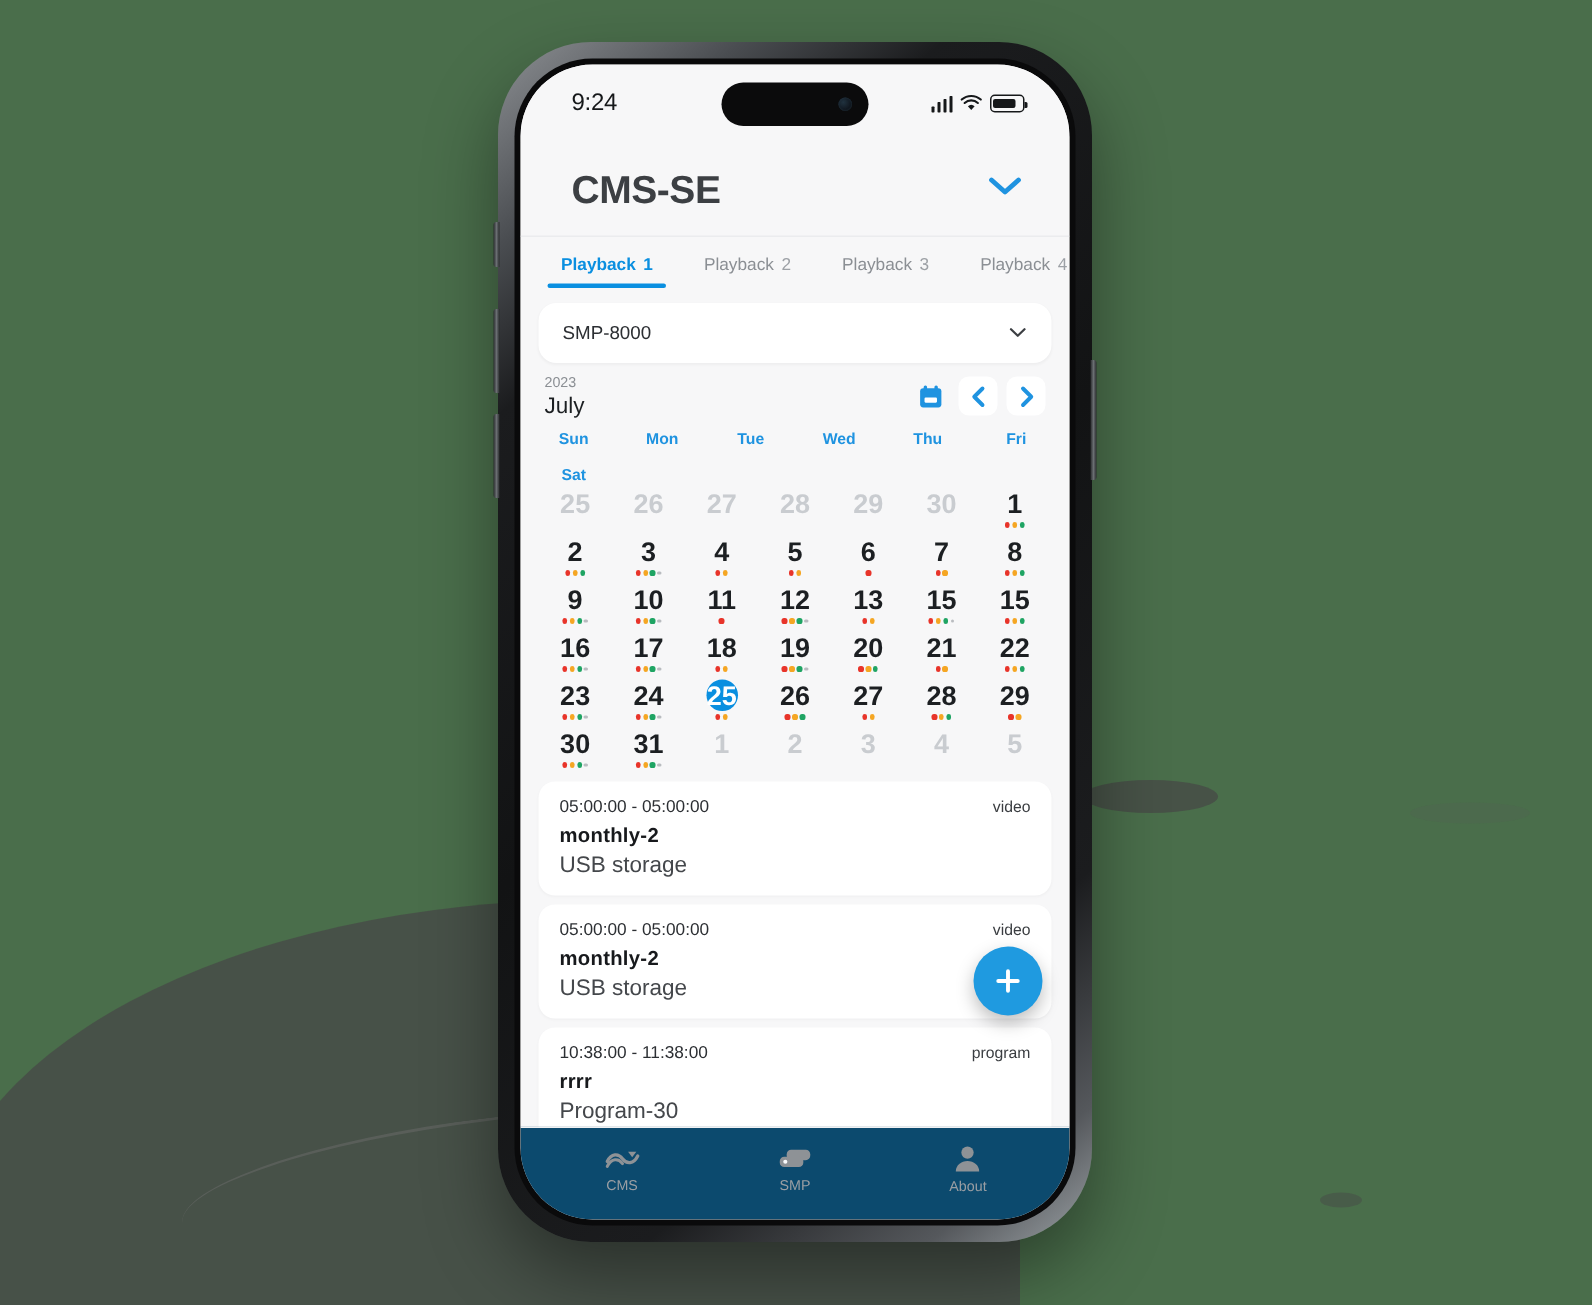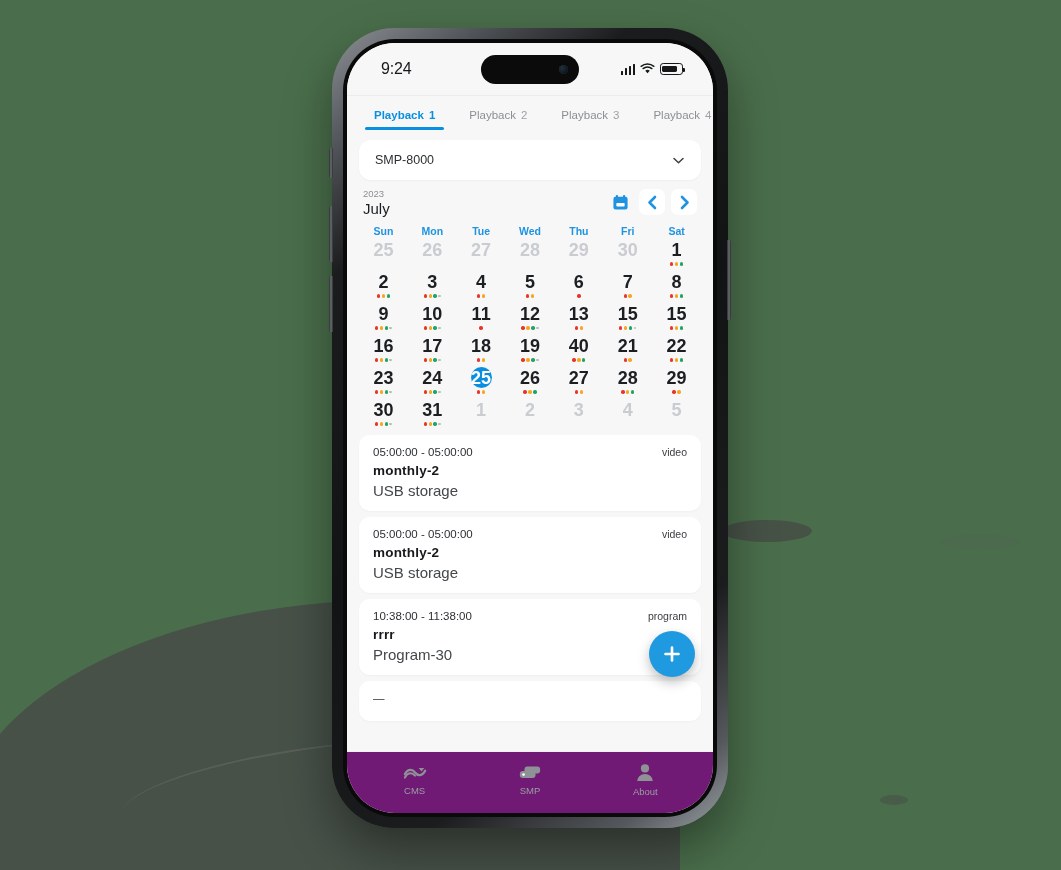--- a/index.html
+++ b/index.html
@@ -184,22 +184,23 @@
   #cal-actions { margin-left: auto; display: flex; gap: 6px; align-items: center; padding-bottom: 2px; }
   .cal-btn {
     width: 26px; height: 26px; border-radius: 7px;
     background: #ffffff;
     display: flex; align-items: center; justify-content: center;
     cursor: pointer;
   }
   .cal-btn.plain { background: transparent; }
 
   #cal-dow {
-    display: grid; grid-template-columns: repeat(7,1fr);
+    display: grid; grid-template-columns: repeat(6,1fr);
     margin-top: 8px;
+    gap: 12px;
   }
   .dow {
     text-align: center; font-size: 10.5px; font-weight: bold;
     color: #1f93e0;
   }
   #cal-grid {
     display: grid; grid-template-columns: repeat(7,1fr);
     margin-top: 2px;
   }
   .day-cell {
@@ -244,21 +245,21 @@
     width: 46px; height: 46px; border-radius: 50%;
     background: #1f9ae0;
     display: flex; align-items: center; justify-content: center;
     box-shadow: 0 5px 12px rgba(0,0,0,0.26);
     cursor: pointer; z-index: 5;
   }
 
   
   #bottom-nav {
     flex: none; height: 62px;
-    background: #701a75;
+    background: #0c4a6e;
     display: flex; align-items: center;
     padding: 0 10px 8px 10px;
     border-top: 1px solid #f0f0f2;
   }
   .nav-item {
     flex: 1; display: flex; flex-direction: column;
     align-items: center; gap: 4px; cursor: pointer;
     padding: 5px 0 3px 0; border-radius: 16px;
   }
   .nav-item.active { background: #ffffff; }
@@ -299,20 +300,28 @@
           <path d="M8 10.6 L5.6 7.9 a3.6 3.6 0 0 1 4.8 0 Z" fill="#16181a"></path>
           <path d="M3.3 5.6 a7 7 0 0 1 9.4 0" stroke="#16181a" stroke-width="1.5" fill="none" stroke-linecap="round"></path>
           <path d="M1.2 3.2 a10.3 10.3 0 0 1 13.6 0" stroke="#16181a" stroke-width="1.5" fill="none" stroke-linecap="round"></path>
         </svg>
         <span class="battery">
               <i></i>
             </span>
       </div>
     </div>
 
+    <div id="app-header">
+      <span id="app-title">CMS-SE</span>
+      <span id="header-chevron">
+        <svg width="26" height="16" viewBox="0 0 26 16">
+          <path d="M4 4 L13 12 L22 4" stroke="#1f93e0" stroke-width="3.2" fill="none" stroke-linecap="round" stroke-linejoin="round"></path>
+        </svg>
+      </span>
+    </div>
 
     <div id="tabs-wrap">
       <div id="tabs">
         <div class="tab active">
           <span>Playback</span>
           <span class="tab-num">1</span>
         </div>
         <div class="tab">
           <span>Playback</span>
           <span class="tab-num">2</span>
@@ -546,21 +555,21 @@
               <div class="day-cell">
                 <div class="day-num">19</div>
                 <div class="dots">
                   <span class="dot" style="background: rgb(232, 52, 42);"></span>
                   <span class="dot" style="background: rgb(245, 166, 35);"></span>
                   <span class="dot" style="background: rgb(31, 164, 99);"></span>
                   <span class="dot" style="background: rgb(185, 188, 192); width: 2.6px; height: 2.6px;"></span>
                 </div>
               </div>
               <div class="day-cell">
-                <div class="day-num">40</div>
+                <div class="day-num">20</div>
                 <div class="dots">
                   <span class="dot" style="background: rgb(232, 52, 42);"></span>
                   <span class="dot" style="background: rgb(245, 166, 35);"></span>
                   <span class="dot" style="background: rgb(31, 164, 99);"></span>
                 </div>
               </div>
               <div class="day-cell">
                 <div class="day-num">21</div>
                 <div class="dots">
                   <span class="dot" style="background: rgb(232, 52, 42);"></span>

